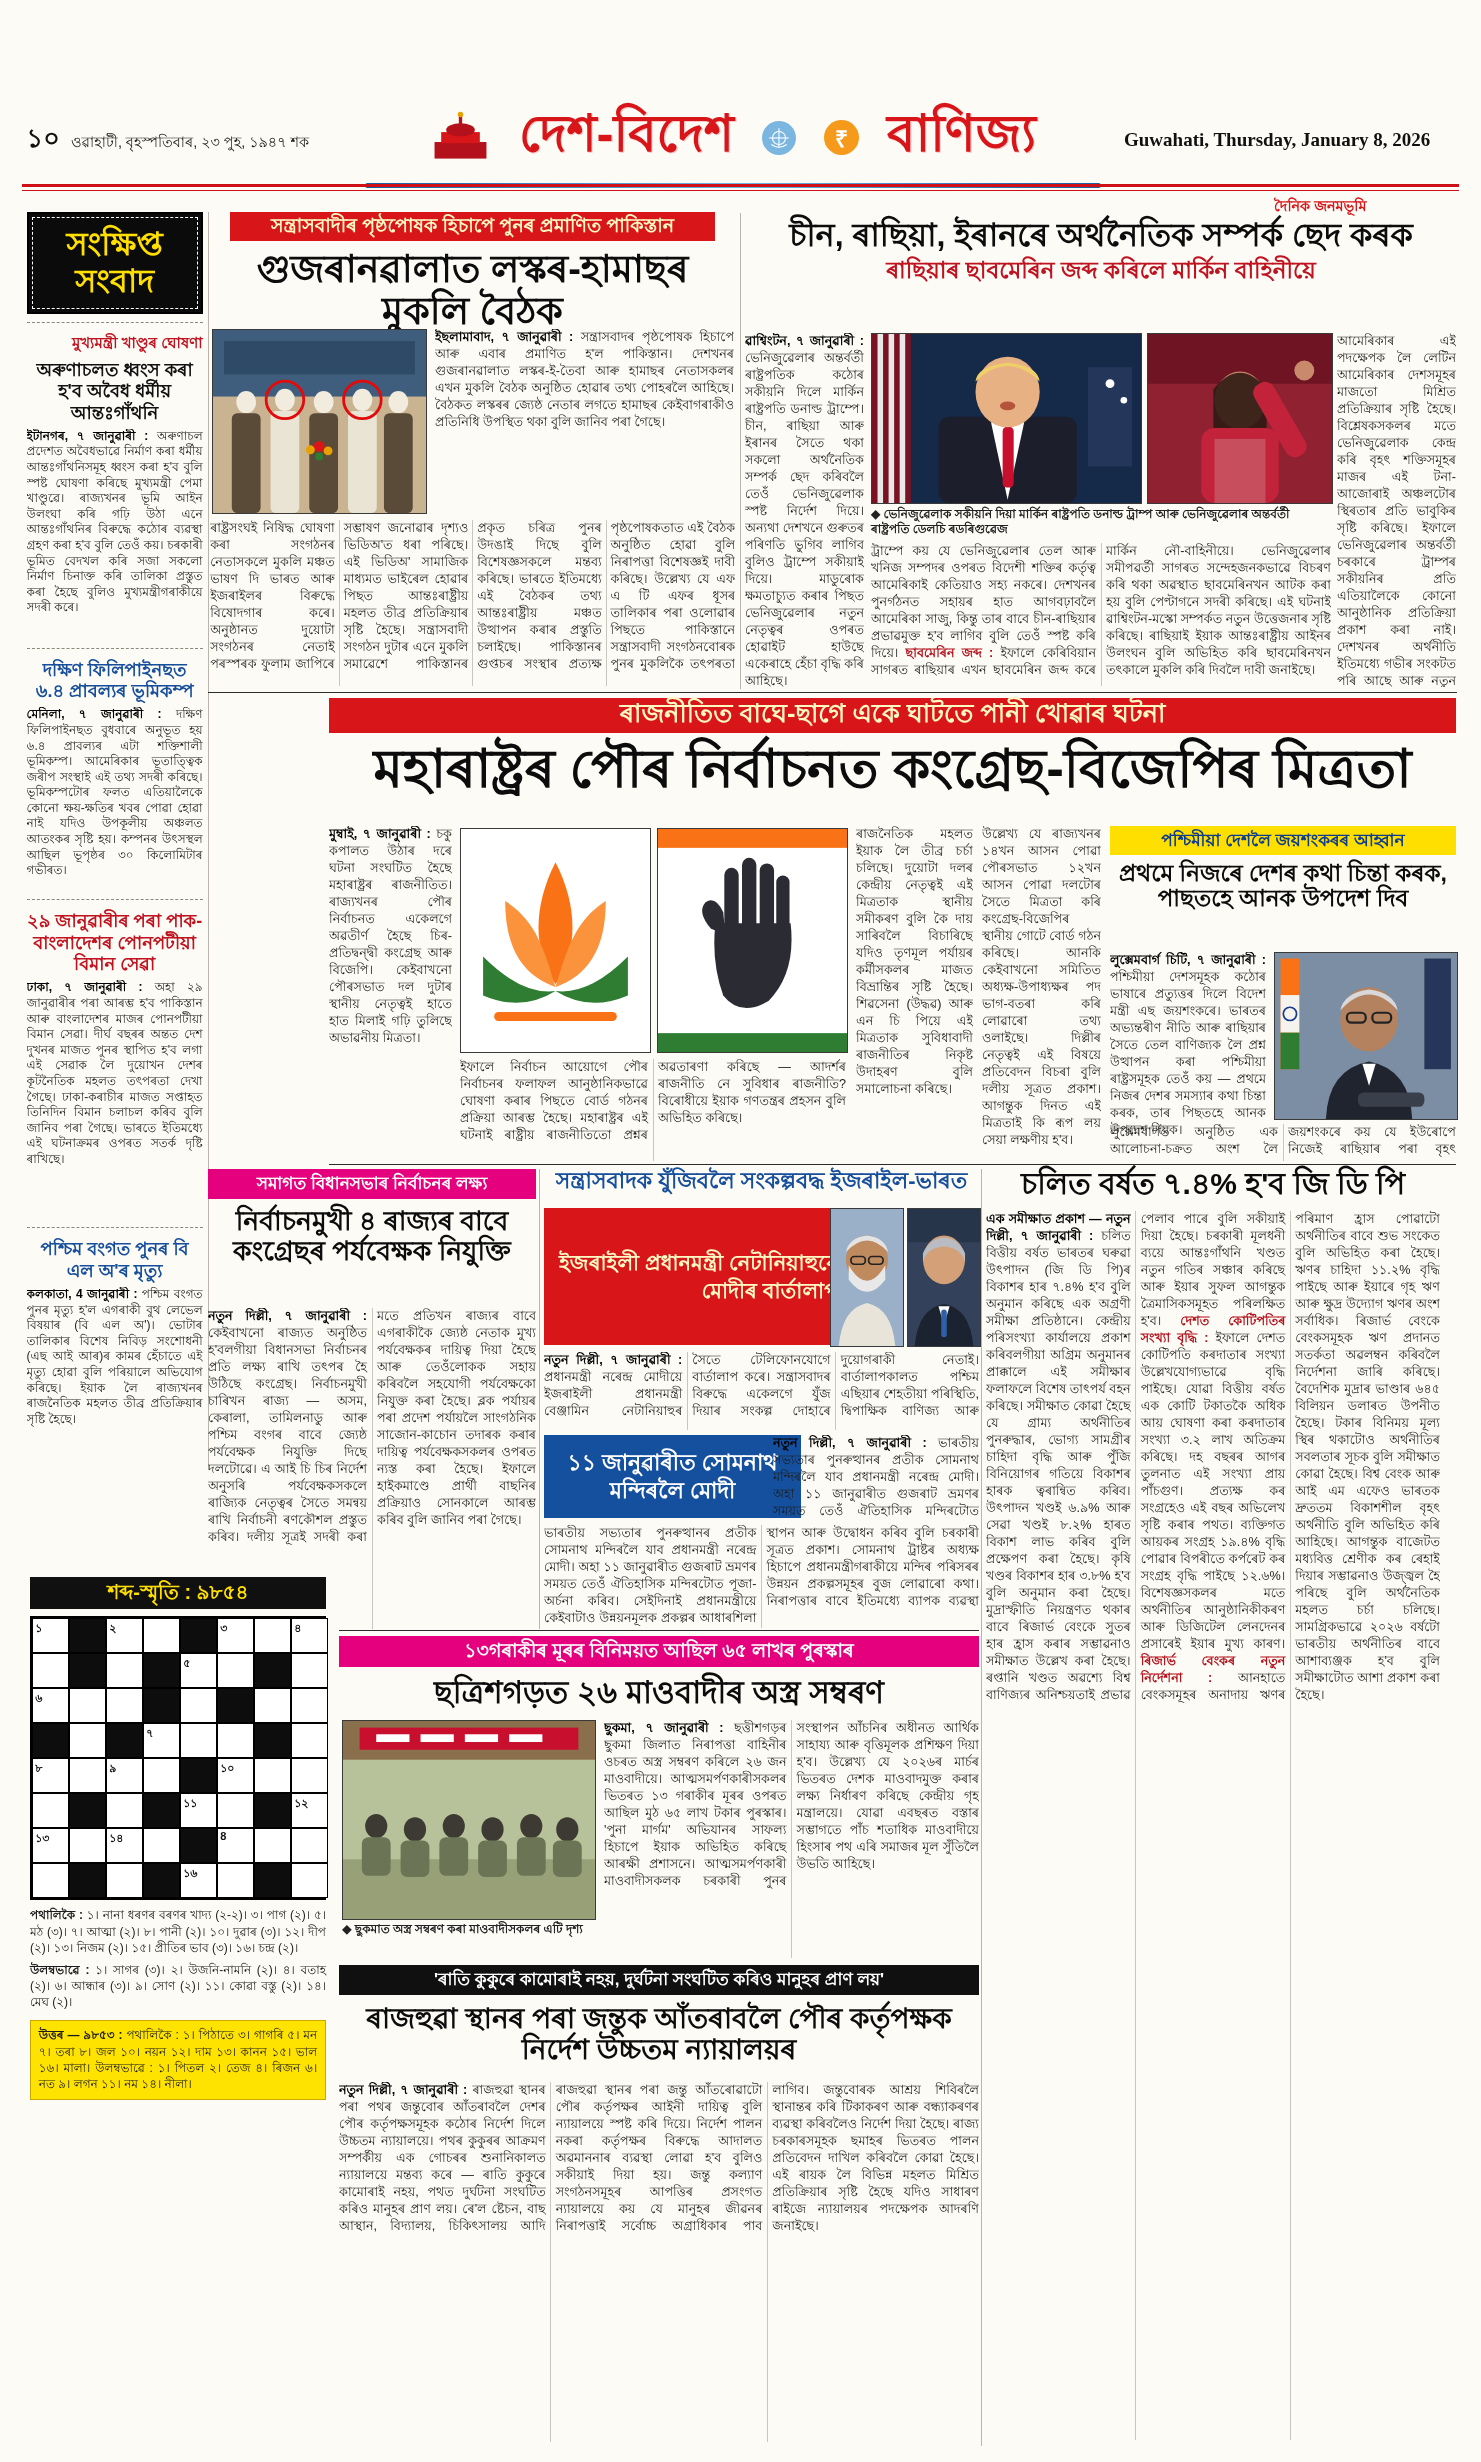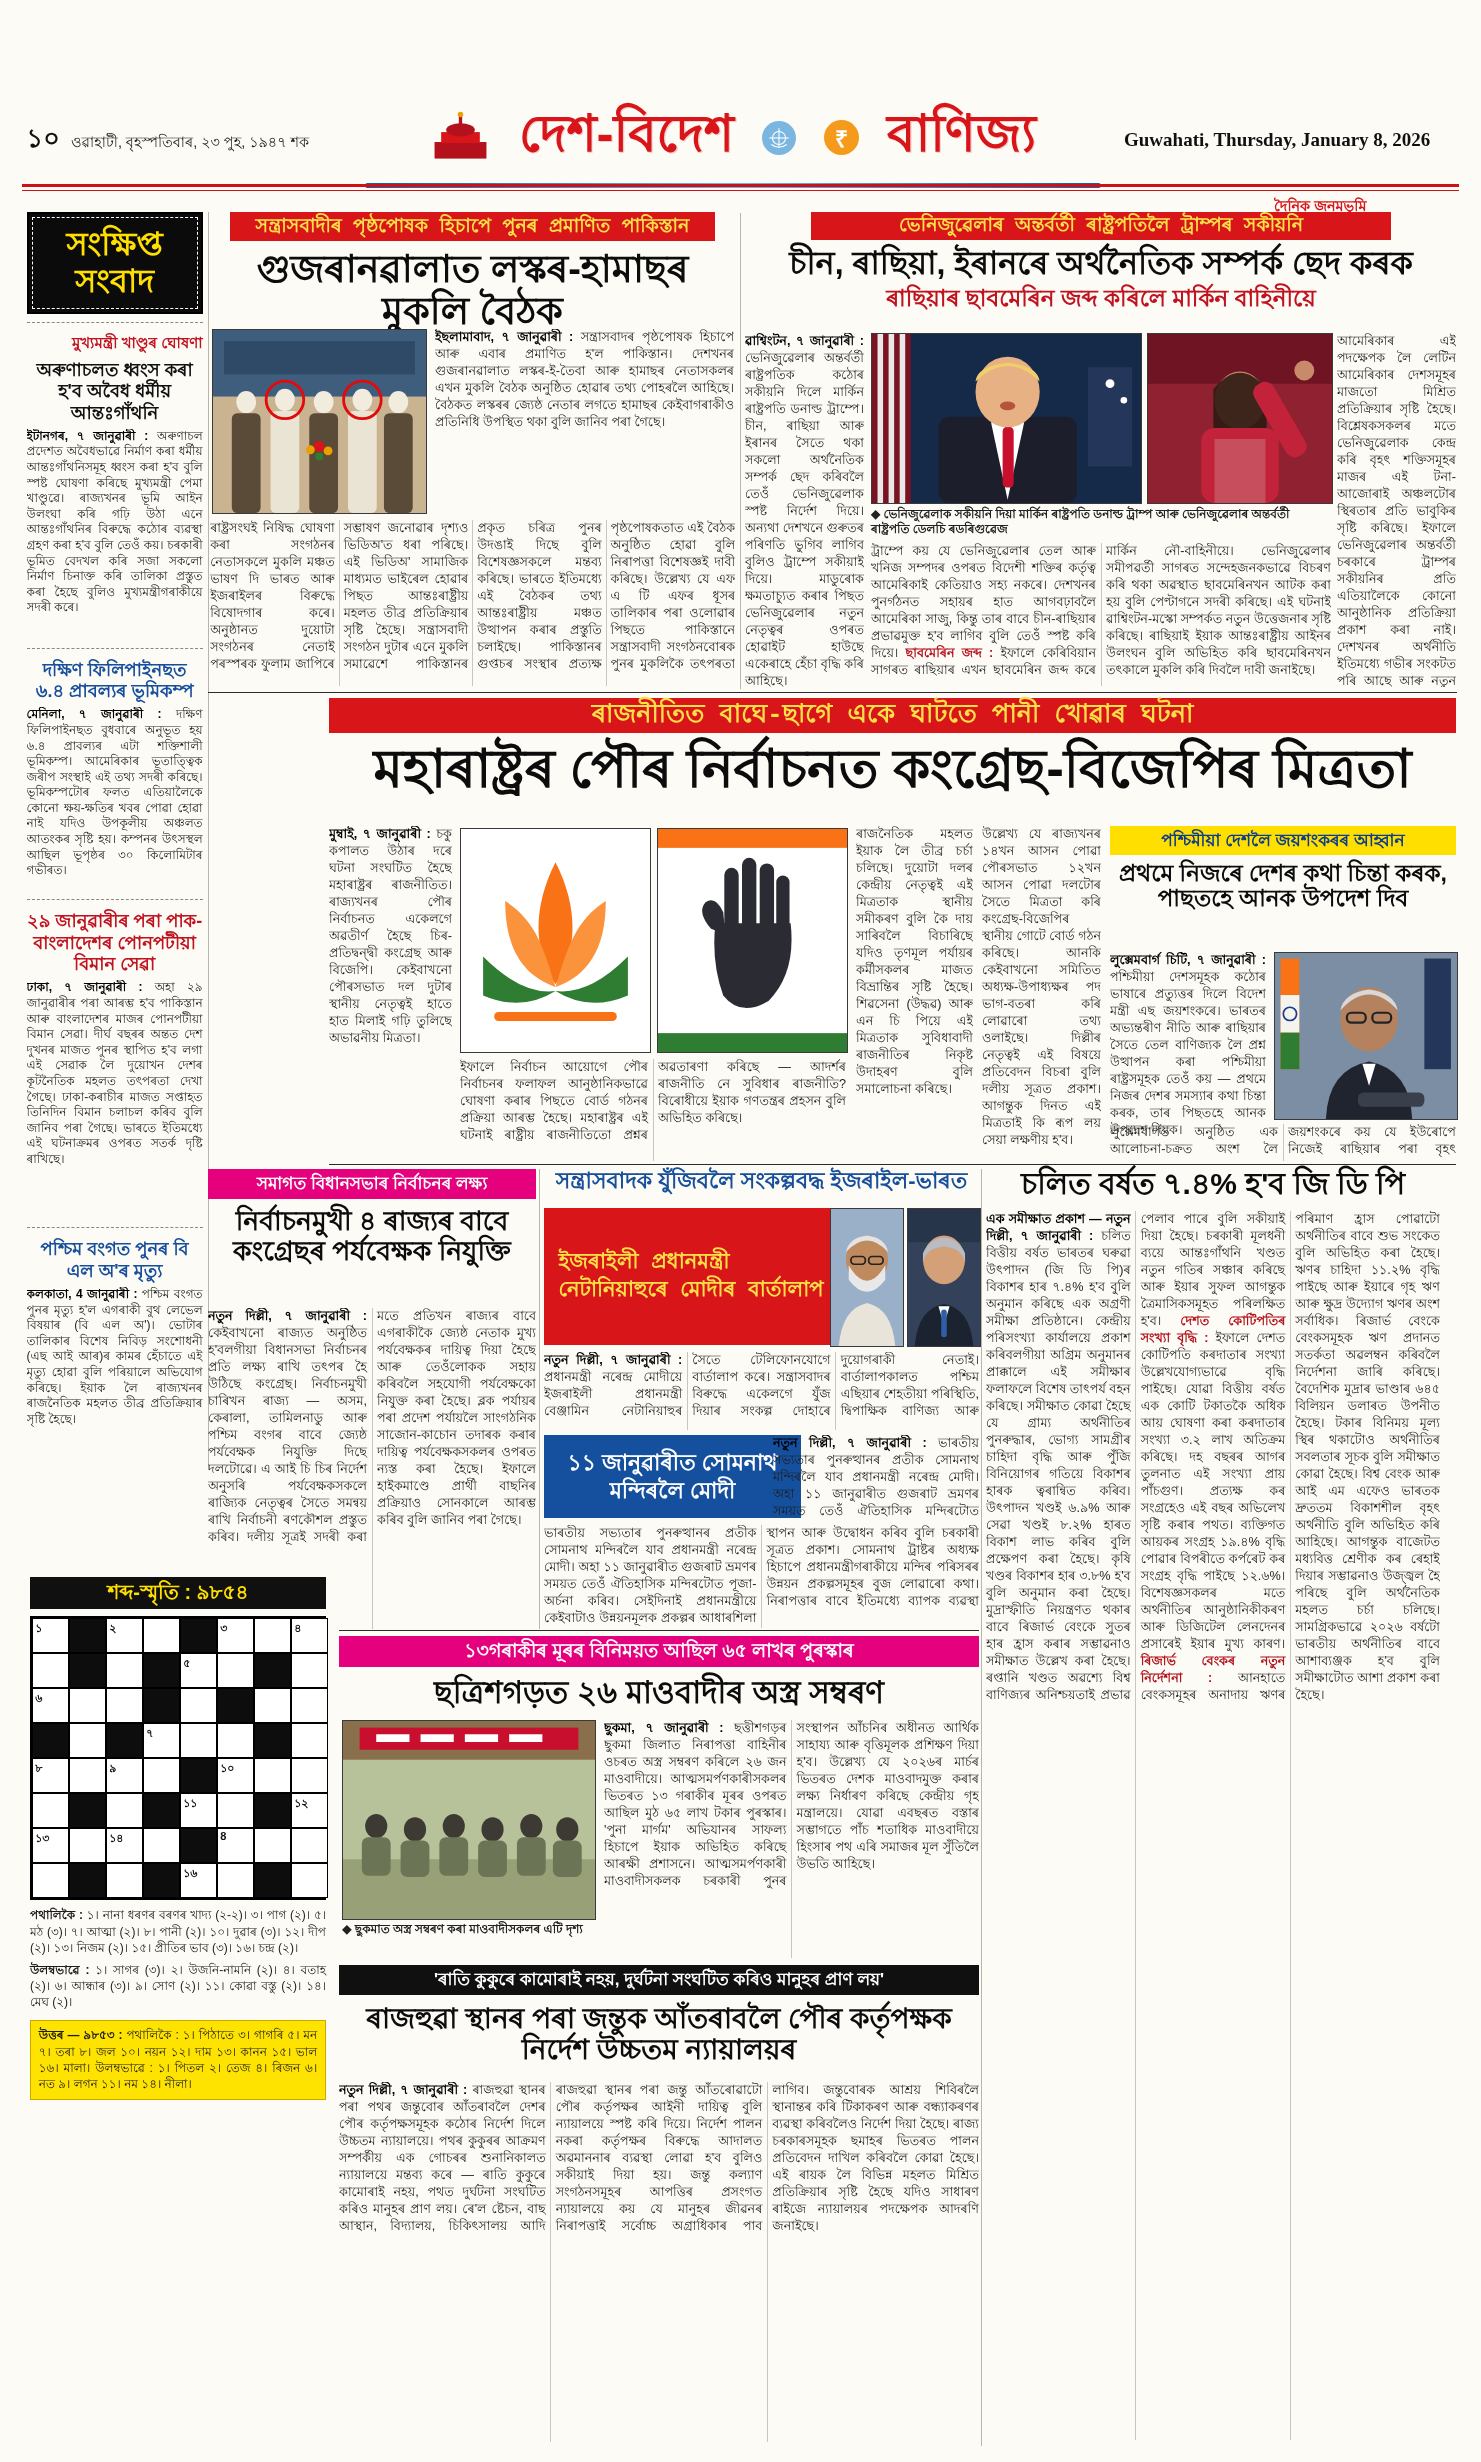--- a/index.html
+++ b/index.html
@@ -7,21 +7,21 @@
   .page{position:relative;width:1481px;height:2462px;background:#fcfbf5;margin:0 auto;overflow:hidden;color:#1c1c1c;}
   .abs{position:absolute;}
   .body{font-size:12.7px;line-height:1.34;text-align:justify;color:#1d1d1d;overflow:hidden;}
   .body-sm{font-size:12px;line-height:1.3;text-align:justify;color:#1d1d1d;overflow:hidden;}
   .cols2{column-count:2;column-gap:10px;column-rule:0.6px solid #c9c6bd;}
   .cols3{column-count:3;column-gap:10px;column-rule:0.6px solid #c9c6bd;}
   .cols4{column-count:4;column-gap:8.9px;column-rule:0.6px solid #c9c6bd;}
   .dl{font-weight:bold;color:#000;}
   .runin{font-weight:bold;color:#b3121c;}
   .headline{font-weight:bold;color:#0c0c0c;text-align:center;line-height:1.12;}
-  .red-banner{background:#d8161a;color:#fde047;font-weight:bold;text-align:left;display:flex;align-items:center;justify-content:center;font-family:Liberation Mono, monospace;}
+  .red-banner{background:#d8161a;color:#fef9c3;font-weight:bold;text-align:right;display:flex;align-items:center;justify-content:center;}
   .mag-banner{background:#e5007d;color:#fff;font-weight:bold;text-align:center;display:flex;align-items:center;justify-content:center;}
   .blue-box{background:#15509e;color:#fff;font-weight:bold;text-align:center;display:flex;align-items:center;justify-content:center;line-height:1.25;}
   .black-strip{background:#101010;color:#fff;font-weight:bold;text-align:center;display:flex;align-items:center;justify-content:center;}
   .yellow-strip{background:#ffdf00;color:#0c3d8f;font-weight:bold;text-align:center;display:flex;align-items:center;justify-content:center;}
   .red-head{color:#c01320;}
   .blue-head{color:#174f9c;}
   .photo{border:0.6px solid #3a3a3a;overflow:hidden;background:#d8d4c8;}
   .photo svg{display:block;width:100%;height:100%;}
   .caption{font-size:12px;line-height:1.25;font-weight:bold;color:#222;}
   .hr{background:#2b2b2b;height:1.1px;}
@@ -287,21 +287,20 @@
       <span>সন্ত্ৰাসবাদৰ পৃষ্ঠপোষক হিচাপে আৰু এবাৰ প্ৰমাণিত হ'ল পাকিস্তান। দেশখনৰ গুজৰানৱালাত লস্কৰ-ই-তৈবা আৰু হামাছৰ নেতাসকলৰ এখন মুকলি বৈঠক অনুষ্ঠিত হোৱাৰ তথ্য পোহৰলৈ আহিছে। বৈঠকত লস্কৰৰ জ্যেষ্ঠ নেতাৰ লগতে হামাছৰ কেইবাগৰাকীও প্ৰতিনিধি উপস্থিত থকা বুলি জানিব পৰা গৈছে।</span>
     </div>
     <div class="body cols4 abs" style="left:2.2px;top:308px;width:525px;height:166px;">
       <span>ৰাষ্ট্ৰসংঘই নিষিদ্ধ ঘোষণা কৰা সংগঠনৰ নেতাসকলে মুকলি মঞ্চত ভাষণ দি ভাৰত আৰু ইজৰাইলৰ বিৰুদ্ধে বিষোদগাৰ কৰে। অনুষ্ঠানত দুয়োটা সংগঠনৰ নেতাই পৰস্পৰক ফুলাম জাপিৰে সম্ভাষণ জনোৱাৰ দৃশ্যও ভিডিঅ'ত ধৰা পৰিছে। এই ভিডিঅ' সামাজিক মাধ্যমত ভাইৰেল হোৱাৰ পিছত আন্তঃৰাষ্ট্ৰীয় মহলত তীব্ৰ প্ৰতিক্ৰিয়াৰ সৃষ্টি হৈছে। সন্ত্ৰাসবাদী সংগঠন দুটাৰ এনে মুকলি সমাৱেশে পাকিস্তানৰ প্ৰকৃত চৰিত্ৰ পুনৰ উদঙাই দিছে বুলি বিশেষজ্ঞসকলে মন্তব্য কৰিছে। ভাৰতে ইতিমধ্যে এই বৈঠকৰ তথ্য আন্তঃৰাষ্ট্ৰীয় মঞ্চত উত্থাপন কৰাৰ প্ৰস্তুতি চলাইছে। পাকিস্তানৰ গুপ্তচৰ সংস্থাৰ প্ৰত্যক্ষ পৃষ্ঠপোষকতাত এই বৈঠক অনুষ্ঠিত হোৱা বুলি নিৰাপত্তা বিশেষজ্ঞই দাবী কৰিছে। উল্লেখ্য যে এফ এ টি এফৰ ধূসৰ তালিকাৰ পৰা ওলোৱাৰ পিছতে পাকিস্তানে সন্ত্ৰাসবাদী সংগঠনবোৰক পুনৰ মুকলিকৈ তৎপৰতা চলোৱাৰ সুযোগ দিছে। ভাৰতৰ বিদেশ মন্ত্ৰালয়ে এই ঘটনাৰ তীব্ৰ নিন্দা কৰি আন্তঃৰাষ্ট্ৰীয় সম্প্ৰদায়ক পাকিস্তানৰ বিৰুদ্ধে ব্যৱস্থা লোৱাৰ আহ্বান জনাইছে।</span>
     </div>
   </div>
 
   <div class="abs vr" style="left:740px;top:213px;height:476px;"></div>
 
   <div class="abs" style="left:745px;top:212px;width:712px;height:479px;">
-    <div class="red-banner" style="margin:0 66px;height:28px;font-size:19px;">ভেনিজুৱেলাৰ অন্তৰ্বৰ্তী ৰাষ্ট্ৰপতিলৈ ট্ৰাম্পৰ সকীয়নি</div>
     <div class="headline" style="font-size:32px;margin-top:5.5px;">চীন, ৰাছিয়া, ইৰানৰে অৰ্থনৈতিক সম্পৰ্ক ছেদ কৰক</div>
     <div class="headline red-head" style="font-size:23px;margin-top:4.4px;">ৰাছিয়াৰ ছাবমেৰিন জব্দ কৰিলে মাৰ্কিন বাহিনীয়ে</div>
     <div class="body abs" style="left:0;top:121px;width:119px;height:354px;">
       <span class="dl">ৱাশ্বিংটন, ৭ জানুৱাৰী :</span>
       <span>ভেনিজুৱেলাৰ অন্তৰ্বৰ্তী ৰাষ্ট্ৰপতিক কঠোৰ সকীয়নি দিলে মাৰ্কিন ৰাষ্ট্ৰপতি ডনাল্ড ট্ৰাম্পে। চীন, ৰাছিয়া আৰু ইৰানৰ সৈতে থকা সকলো অৰ্থনৈতিক সম্পৰ্ক ছেদ কৰিবলৈ তেওঁ ভেনিজুৱেলাক স্পষ্ট নিৰ্দেশ দিয়ে। অন্যথা দেশখনে গুৰুতৰ পৰিণতি ভুগিব লাগিব বুলিও ট্ৰাম্পে সকীয়াই দিয়ে। মাডুৰোক ক্ষমতাচ্যুত কৰাৰ পিছত ভেনিজুৱেলাৰ নতুন নেতৃত্বৰ ওপৰত হোৱাইট হাউছে একেৰাহে হেঁচা বৃদ্ধি কৰি আহিছে।</span>
     </div>
     <div class="photo abs" style="left:126px;top:121px;width:269px;height:169px;">
       <svg viewBox="0 0 486 306" preserveAspectRatio="none">
         <rect width="486" height="306" fill="#152949"></rect>
         <g>

